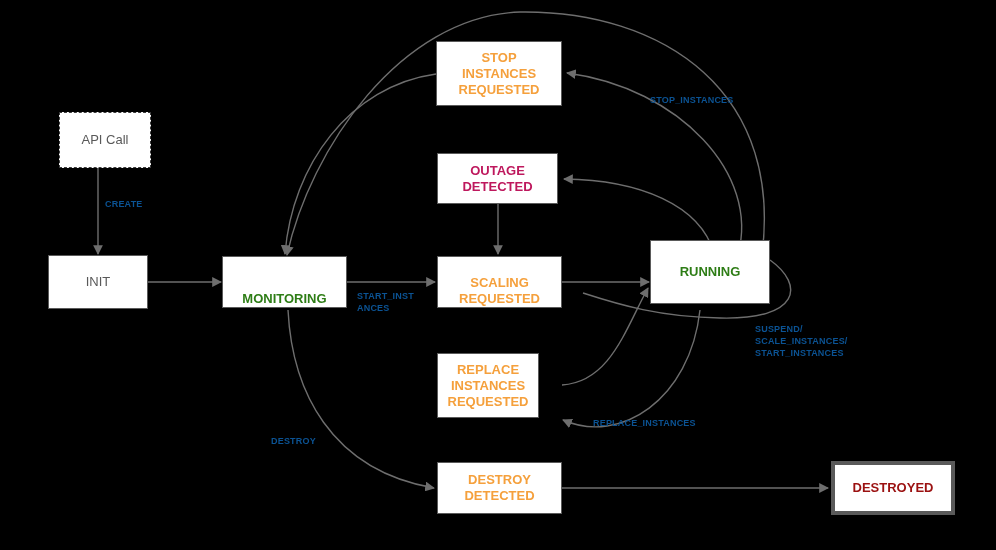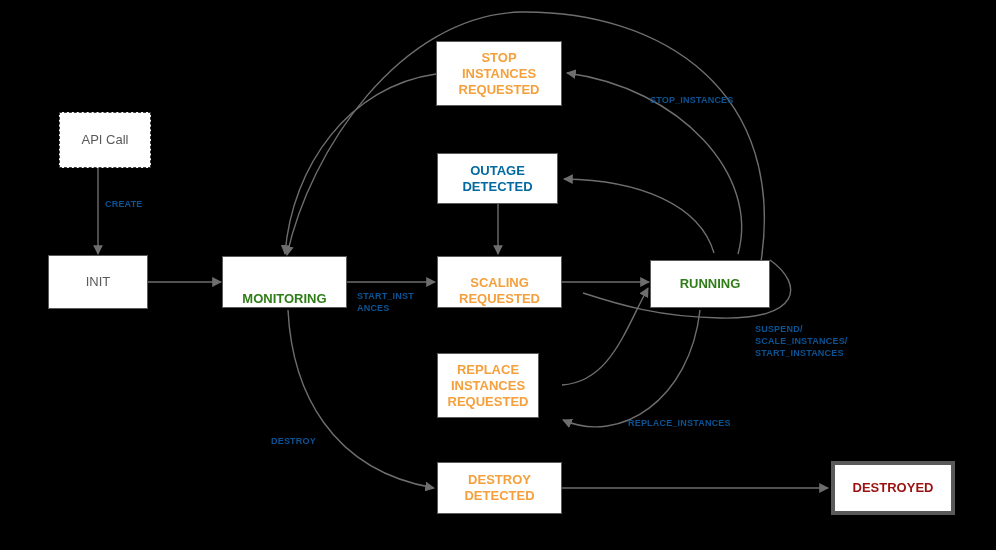--- a/index.html
+++ b/index.html
@@ -51,21 +51,21 @@
     color: #2E7D16;
     font-size: 13px;
     font-weight: bold;
   }
   .node-orange .lbl {
     color: #F5A03C;
     font-size: 13px;
     font-weight: bold;
   }
   .node-red .lbl {
-    color: #0369a1;
+    color: #be185d;
     font-size: 13px;
     font-weight: bold;
   }
   .node-terminal {
     border: 4px solid #5A5A5A;
   }
   .node-terminal .lbl {
     color: #9B1111;
     font-size: 13px;
     font-weight: bold;
@@ -145,21 +145,21 @@
   <div class="node node-red" style="left:437px; top:153px; width:121px; height:51px;">
     <span class="lbl">OUTAGE
 DETECTED</span>
   </div>
 
   <div class="node node-orange" style="left:437px; top:256px; width:125px; height:52px;align-items:flex-end;">
     <span class="lbl">SCALING
 REQUESTED</span>
   </div>
 
-  <div class="node node-green" style="left:650px; top:260px; width:120px; height:48px;">
+  <div class="node node-green" style="left:650px; top:240px; width:120px; height:64px;">
     <span class="lbl">RUNNING</span>
   </div>
 
   <div class="node node-orange" style="left:437px; top:353px; width:102px; height:65px;">
     <span class="lbl">REPLACE
 INSTANCES
 REQUESTED</span>
   </div>
 
   <div class="node node-orange" style="left:437px; top:462px; width:125px; height:52px;">
@@ -175,17 +175,17 @@
 
   <div class="edge-label" style="left:357px; top:290px;">START_INST
 ANCES</div>
 
   <div class="edge-label" style="left:650px; top:94px;">STOP_INSTANCES</div>
 
   <div class="edge-label" style="left:755px; top:323px;">SUSPEND/
 SCALE_INSTANCES/
 START_INSTANCES</div>
 
-  <div class="edge-label" style="left:628px; top:417px;text-align:center;">REPLACE_INSTANCES</div>
+  <div class="edge-label" style="left:593px; top:417px;text-align:center;">REPLACE_INSTANCES</div>
 
   <div class="edge-label" style="left:271px; top:435px;">DESTROY</div>
 
 </div>
 
 </body></html>

